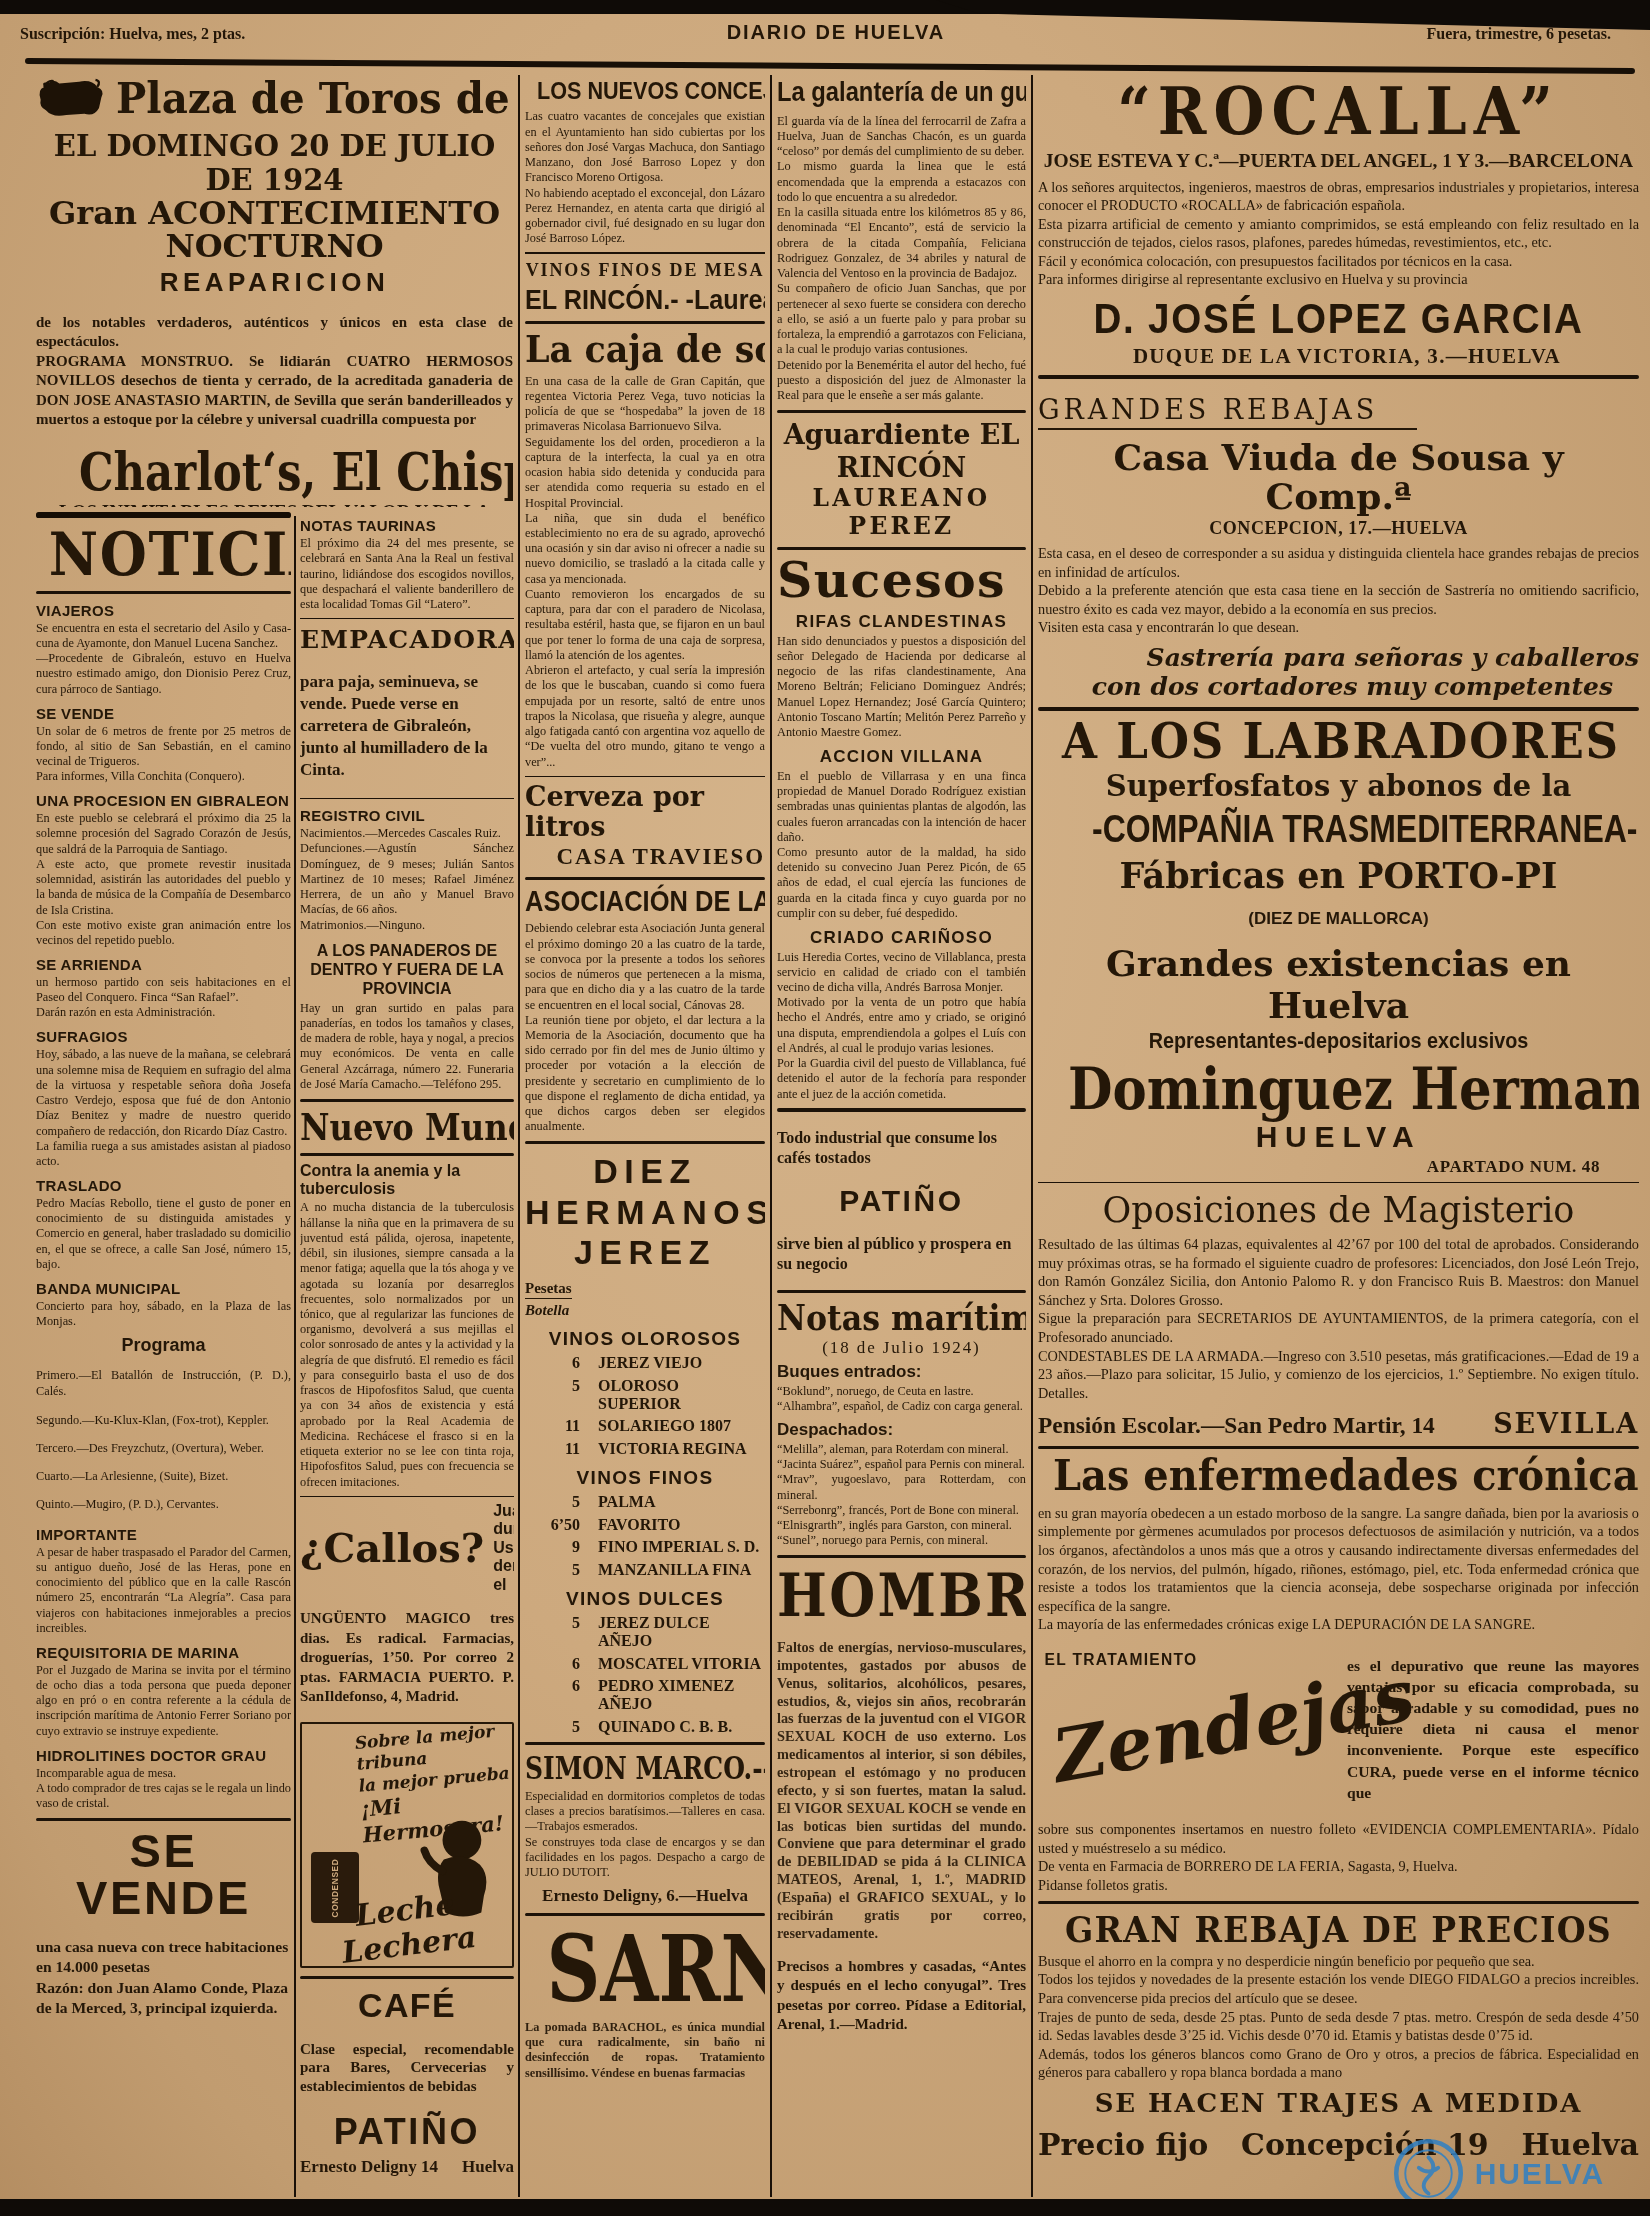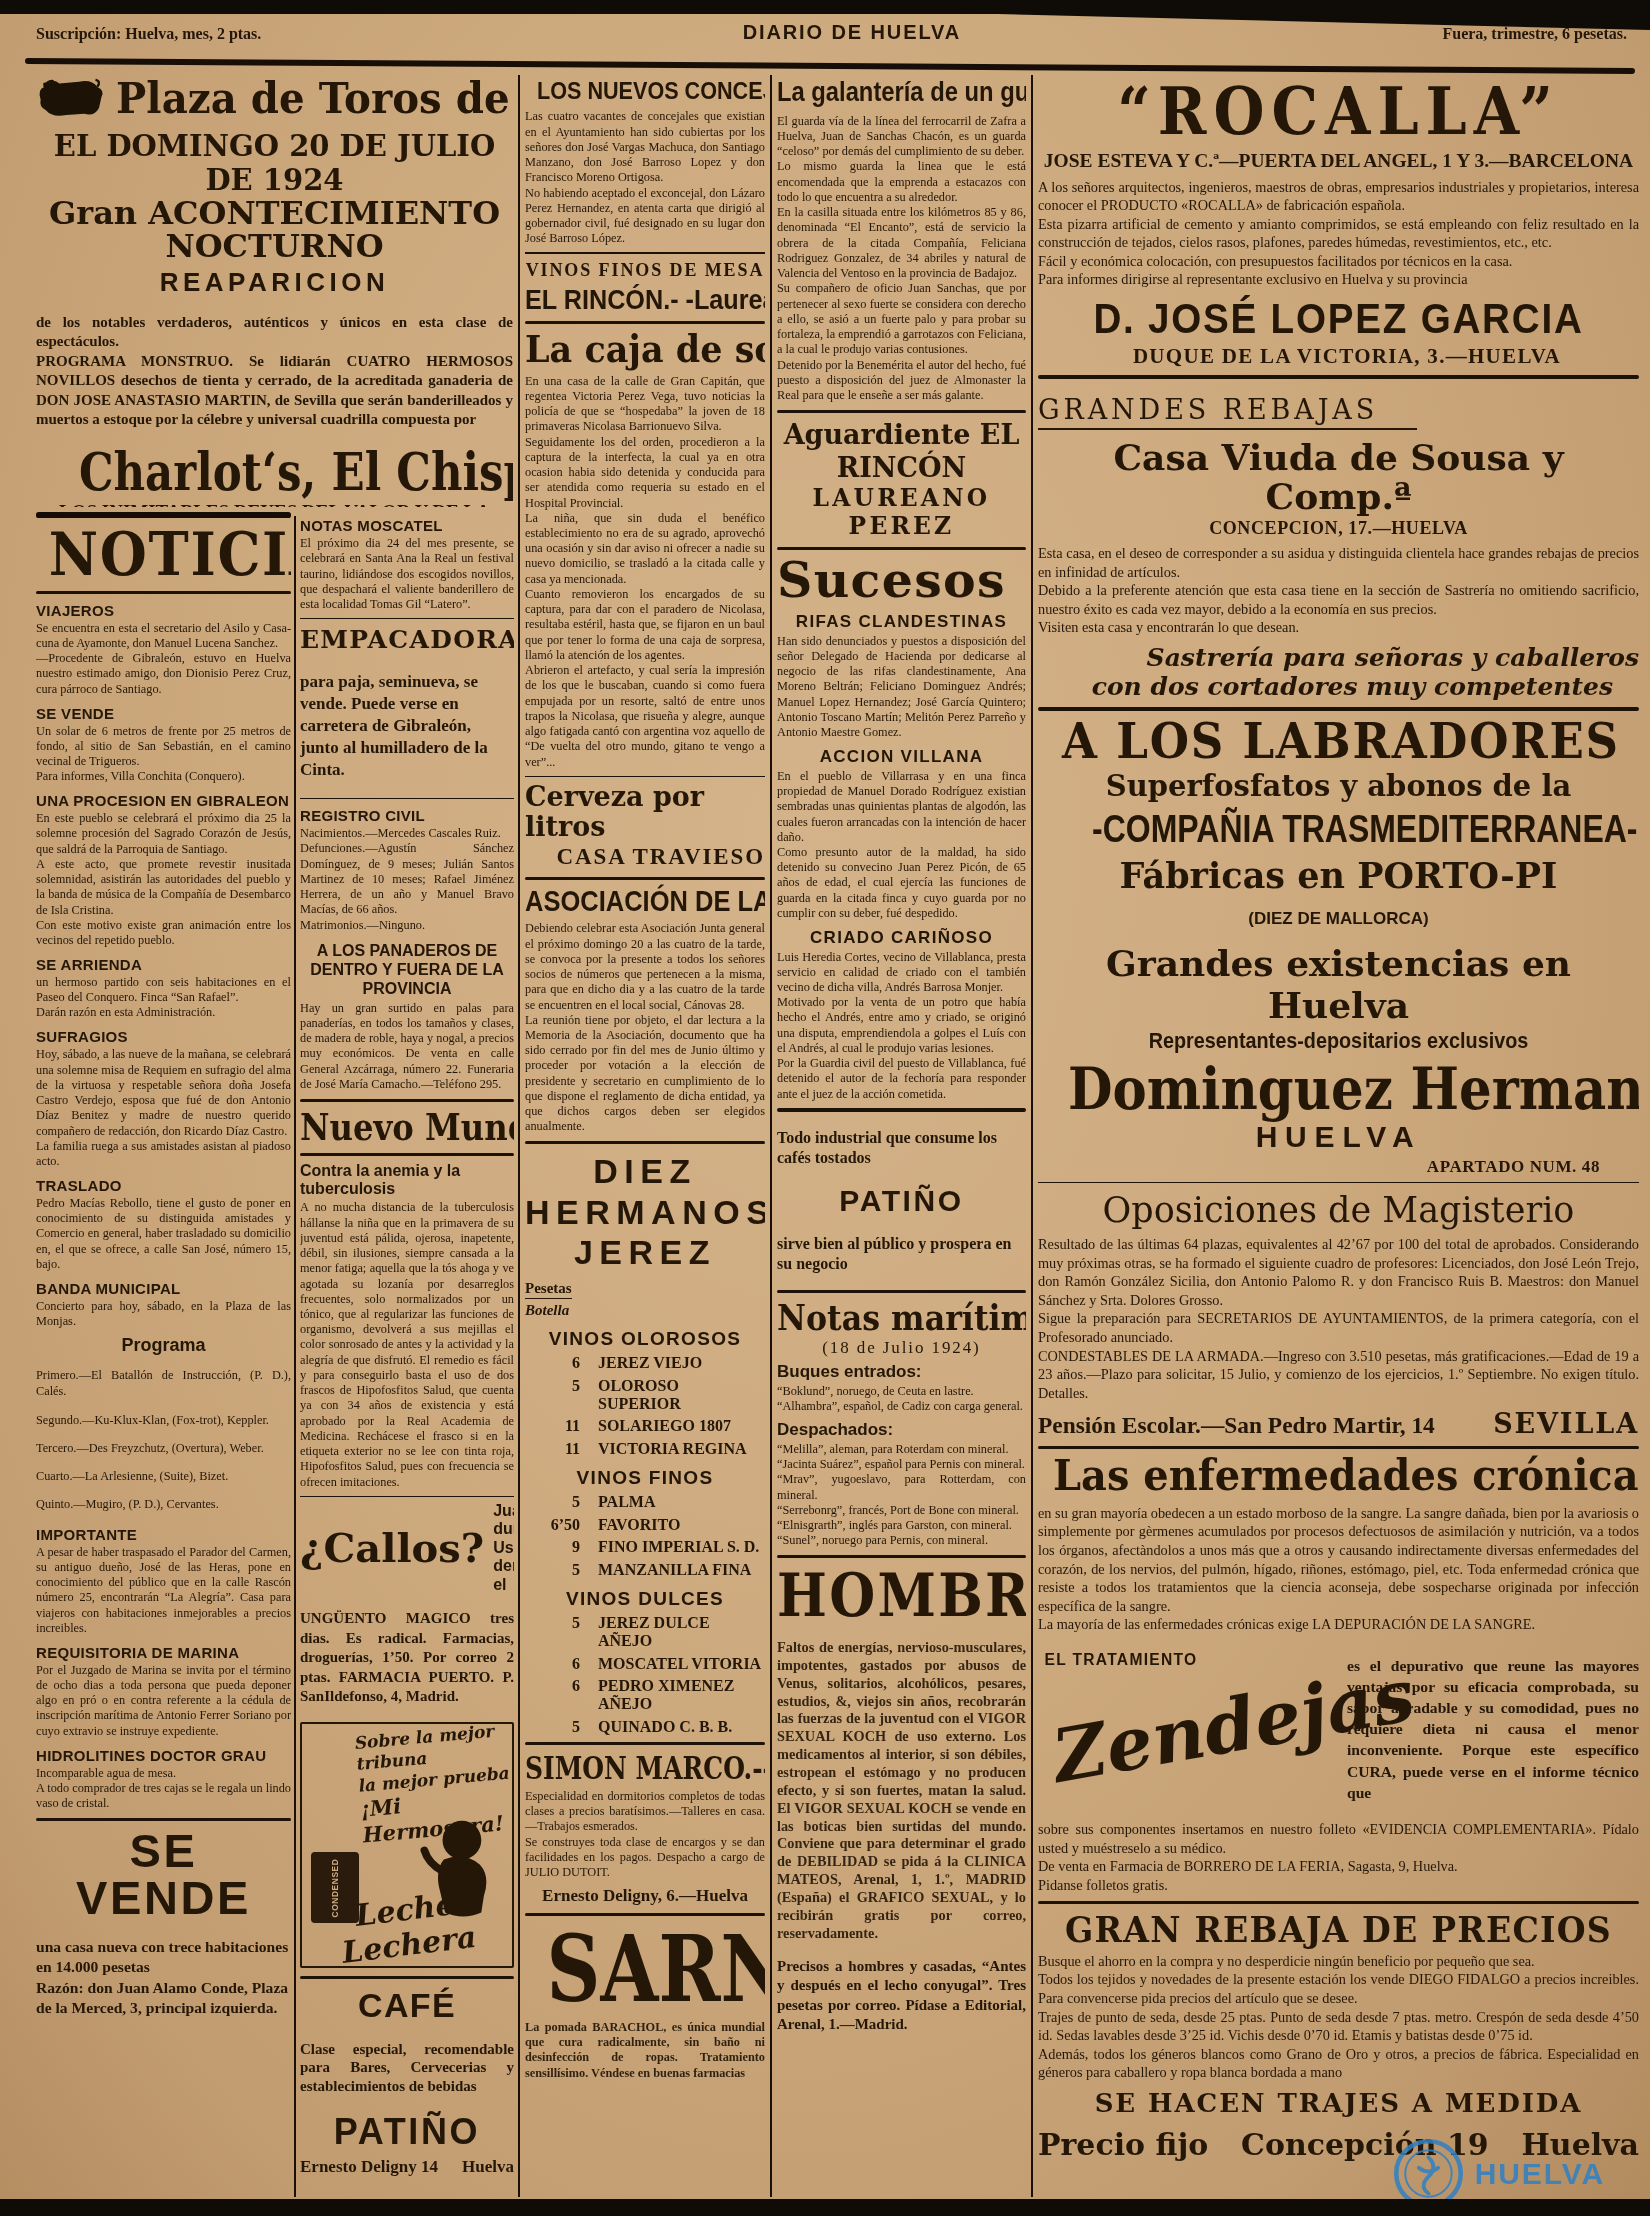--- a/index.html
+++ b/index.html
@@ -4,21 +4,21 @@
 <style>
   html,body{margin:0;padding:0;background:#6e6357;}
   #page{position:relative;width:1650px;height:2216px;overflow:hidden;
         background:radial-gradient(ellipse at 48% 38%, #d4b38a 0%, #cda97e 45%, #c19c70 80%, #b18a5e 100%);
         font-family:"Liberation Serif", serif;color:#241708;}
   .top-strip{position:absolute;left:0;top:0;width:100%;height:14.3px;background:#0f0b07;}
   .top-strip-right{position:absolute;right:0;top:0;width:714px;height:30px;background:#0f0b07;
         clip-path:polygon(0 0,100% 0,100% 100%,6% 45%);}
   .bottom-strip{position:absolute;left:0;bottom:0;width:100%;height:17px;background:#0f0b07;}
 
-  .masthead{position:absolute;top:21px;left:36px;width:1591px;display:flex;justify-content:space-between;align-items:baseline;}
+  .masthead{position:absolute;top:21px;left:20px;width:1591px;display:flex;justify-content:space-between;align-items:baseline;}
   .mast-side{font:bold 16px "Liberation Serif",serif;}
   .mast-title{font:bold 20px "Liberation Sans",sans-serif;letter-spacing:1.9px;}
   .mast-rule{position:absolute;top:63px;left:25px;width:1610px;height:5.8px;background:#170f07;border-radius:3.2px;transform:rotate(.35deg);}
 
   .col{position:absolute;overflow:hidden;}
   .vr{position:absolute;width:1.9px;background:#1a1007;}
 
   .body-text{font:12.3px/1.24 "Liberation Serif",serif;text-align:justify;white-space:pre-line;margin:1.9px 0 5.8px;}
   .sec-head{font:bold 15px "Liberation Sans",sans-serif;margin:7.8px 0 1.3px;letter-spacing:0.3px;}
   .hr{height:3.2px;background:#1c1208;margin:6.5px 0;border-radius:1.9px;}
@@ -253,21 +253,21 @@
 A todo comprador de tres cajas se le regala un lindo vaso de cristal.</p>
         </div>
       </div>
     <div class="hr"></div>
     <div class="sevende-big">SE VENDE</div>
     <p class="sevende-body">una casa nueva con trece habitaciones en 14.000 pesetas
 Razón: don Juan Alamo Conde, Plaza de la Merced, 3, principal izquierda.</p>
   </div>
 
   <div class="col" style="left:300px;top:516px;width:214px;height:1681px;">
-    <h4 class="sec-head" style="margin-top:1.3px;">NOTAS MOSCATEL</h4>
+    <h4 class="sec-head" style="margin-top:1.3px;">NOTAS TAURINAS</h4>
     <p class="body-text">El próximo dia 24 del mes presente, se celebrará en Santa Ana la Real un festival taurino, lidiándose dos escogidos novillos, que despachará el valiente banderillero de esta localidad Tomas Gil “Latero”.</p>
     <div class="hr-thin"></div>
     <div class="t-empacadora">EMPACADORA</div>
     <p class="empacadora-body">para paja, seminueva, se vende. Puede verse en carretera de Gibraleón, junto al humilladero de la Cinta.</p>
     <div class="hr-thin"></div>
     <h4 class="sec-head">REGISTRO CIVIL</h4>
     <p class="body-text">Nacimientos.—Mercedes Cascales Ruiz.
 Defunciones.—Agustín Sánchez Domínguez, de 9 meses; Julián Santos Martinez de 10 meses; Rafael Jiménez Herrera, de un año y Manuel Bravo Macías, de 66 años.
 Matrimonios.—Ninguno.</p>
     <div class="panaderos-head">A LOS PANADEROS DE DENTRO Y FUERA DE LA PROVINCIA</div>

